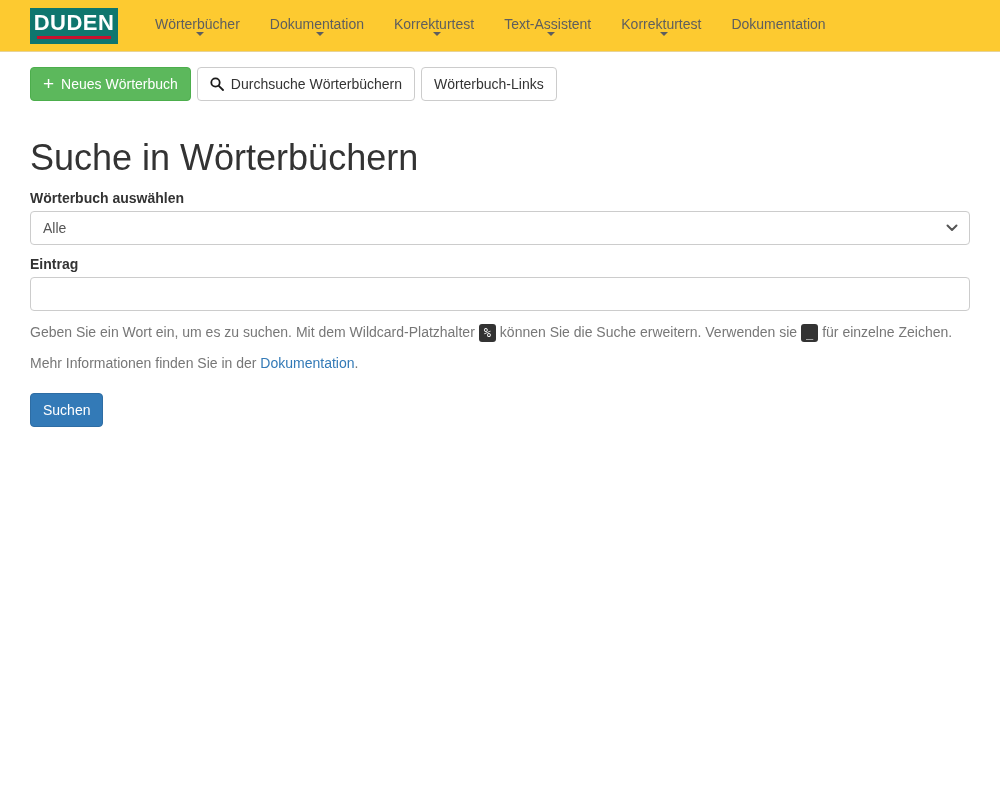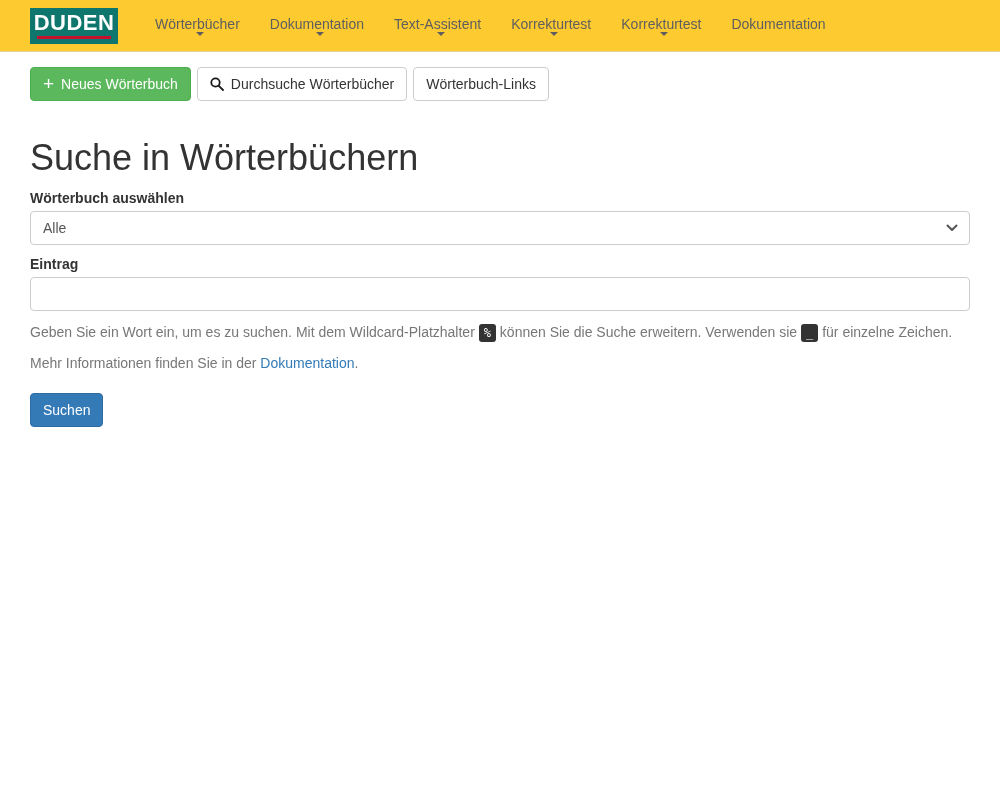--- a/index.html
+++ b/index.html
@@ -149,25 +149,25 @@
   <div class="nav-items">
     <div class="nav-item">
       <span>Wörterbücher</span>
       <span class="caret"></span>
     </div>
     <div class="nav-item">
       <span>Dokumentation</span>
       <span class="caret"></span>
     </div>
     <div class="nav-item">
+      <span>Korrekturtest</span>
+      <span class="caret"></span>
+    </div>
+    <div class="nav-item">
       <span>Text-Assistent</span>
-      <span class="caret"></span>
-    </div>
-    <div class="nav-item">
-      <span>Korrekturtest</span>
       <span class="caret"></span>
     </div>
     <div class="nav-item">
       <span>Korrekturtest</span>
       <span class="caret"></span>
     </div>
     <div class="nav-item">
       <span>Dokumentation</span>
     </div>
   </div>
@@ -180,21 +180,21 @@
       <span class="plus-glyph">+</span>
       <span>Neues Wörterbuch</span>
     </button>
     <button class="btn btn-default">
       <span class="search-glyph">
         <svg width="14" height="14" viewBox="0 0 14 14">
           <circle cx="5.5" cy="5.5" r="4.2" fill="none" stroke="#1a1a1a" stroke-width="1.8"></circle>
           <line x1="8.8" y1="8.8" x2="13" y2="13" stroke="#1a1a1a" stroke-width="1.8" stroke-linecap="round"></line>
         </svg>
       </span>
-      <span>Durchsuche Wörterbücher</span>
+      <span>Durchsuche Wörterbüchern</span>
     </button>
     <button class="btn btn-default">
       <span>Wörterbuch-Links</span>
     </button>
   </div>
 
   <h1>Suche in Wörterbüchern</h1>
 
 
   <label class="form-label">Wörterbuch auswählen</label>

